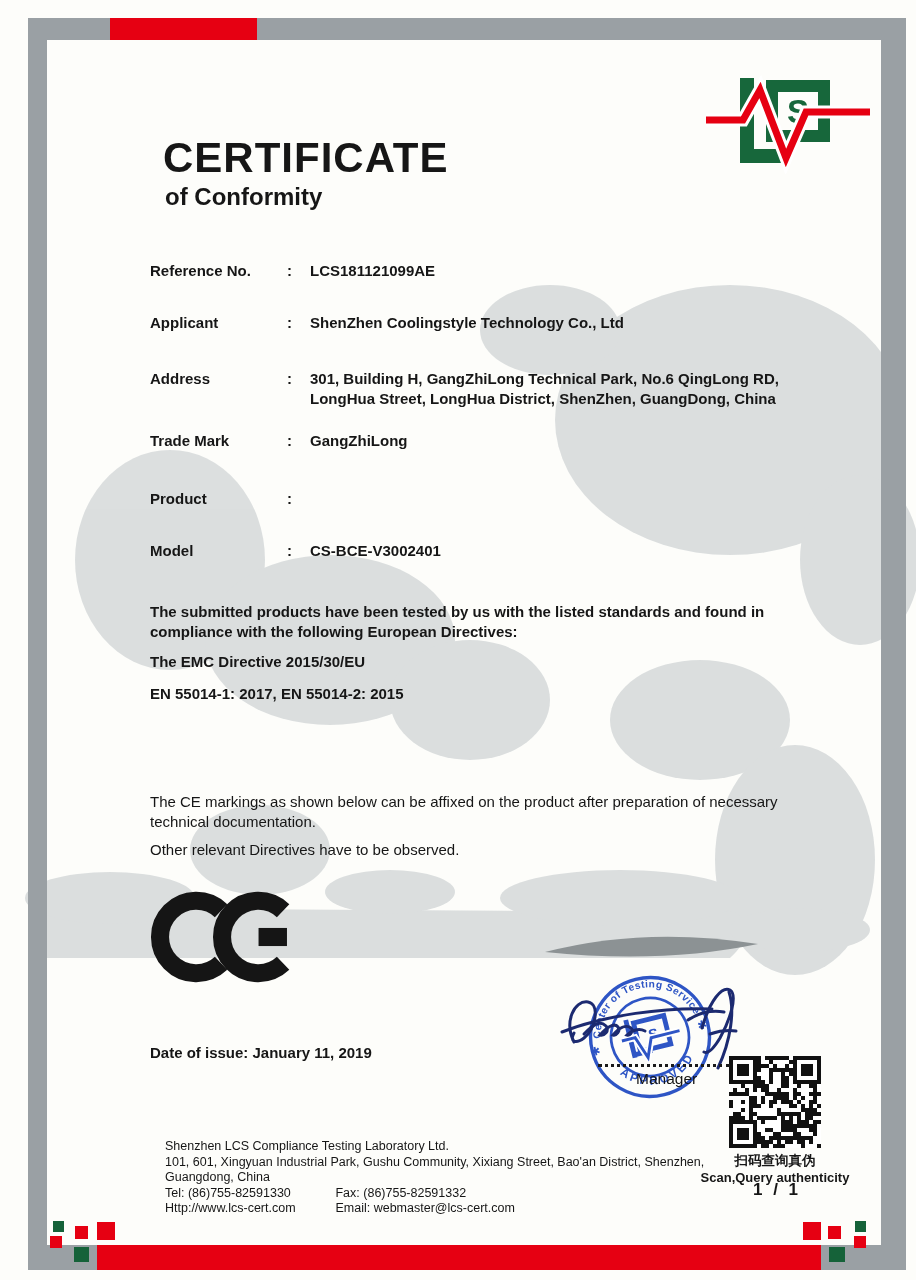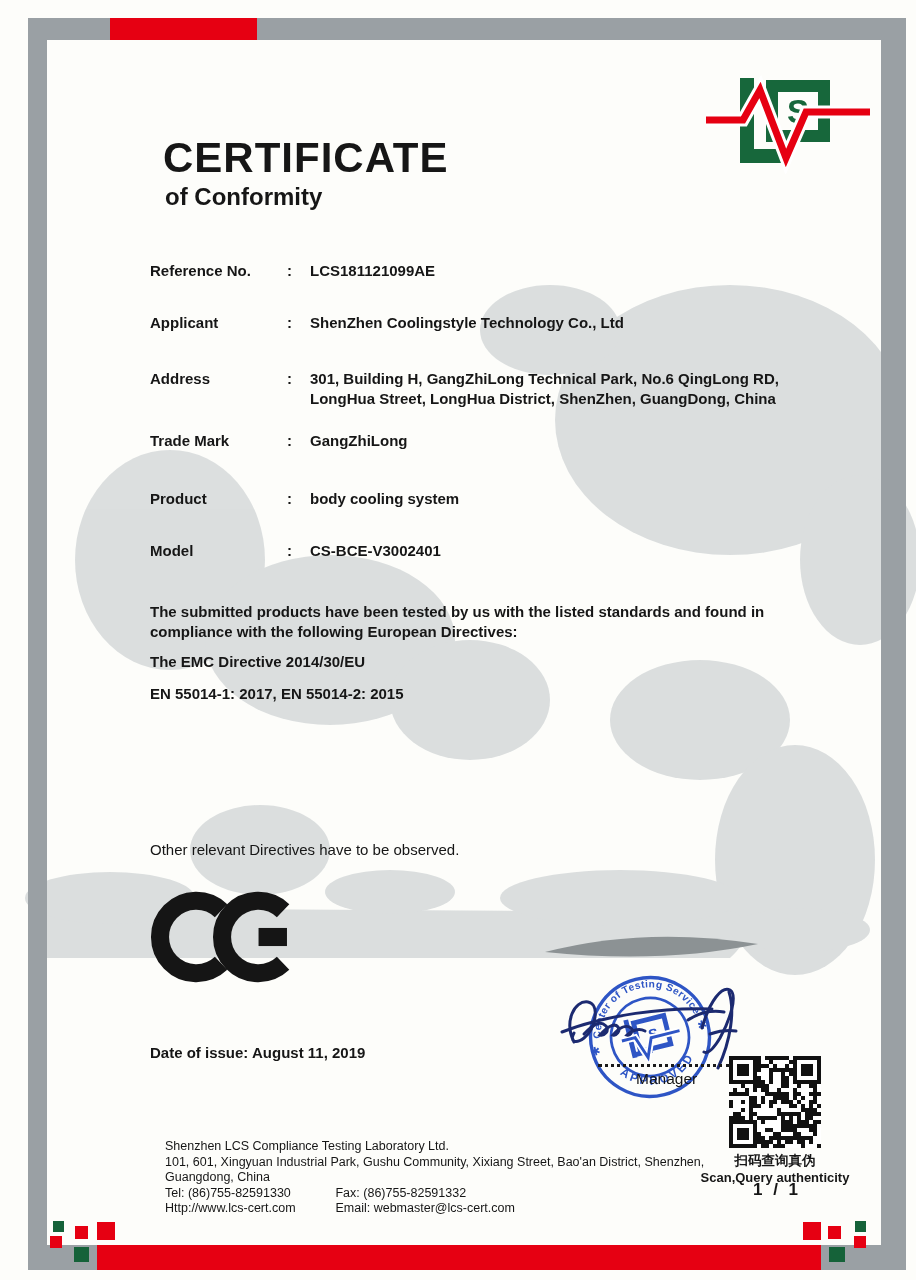--- a/index.html
+++ b/index.html
@@ -125,42 +125,42 @@
     </span>
   </div>
   <div class="frow" style="top:431px;">
     <span class="flabel">Trade Mark</span>
     <span class="fcolon">:</span>
     <span class="fvalue">GangZhiLong</span>
   </div>
   <div class="frow" style="top:489px;">
     <span class="flabel">Product</span>
     <span class="fcolon">:</span>
-    <span class="fvalue">body cooling system</span>
   </div>
   <div class="frow" style="top:541px;">
     <span class="flabel">Model</span>
     <span class="fcolon">:</span>
     <span class="fvalue">CS-BCE-V3002401</span>
   </div>
 
   <div class="bp" style="top:602px;font-weight:bold;">The submitted products have been tested by us with the listed standards and found in compliance with the following European Directives:</div>
-  <div class="bp bold" style="top:652px;">The EMC Directive 2014/30/EU</div>
+  <div class="bp bold" style="top:652px;">The EMC Directive 2015/30/EU</div>
   <div class="bp bold" style="top:684px;">EN 55014-1: 2017, EN 55014-2: 2015</div>
+  <div class="bp" style="top:792px;">The CE markings as shown below can be affixed on the product after preparation of necessary technical documentation.</div>
   <div class="bp" style="top:840px;">Other relevant Directives have to be observed.</div>
 
   <svg class="ce" width="143" height="102" viewBox="0 0 166 104" role="img" aria-label="CE">
     <g fill="none" stroke="#151515" stroke-width="21">
       <path d="M 82.5,21.5 A 42 42 0 1 0 82.5,82.5"></path>
       <path d="M 154.5,21.5 A 42 42 0 1 0 154.5,82.5"></path>
       <path d="M 126,52 H 159"></path>
     </g>
   </svg>
 
-  <div class="date-issue">Date of issue: August 11, 2019</div>
+  <div class="date-issue">Date of issue: January 11, 2019</div>
 
   <svg class="stamp" viewBox="0 0 150 150">
     <g fill="none" stroke="#2e55c5">
       <circle cx="75" cy="75" r="61" stroke-width="3.5"></circle>
       <circle cx="75" cy="75" r="40" stroke-width="2.8"></circle>
     </g>
     <defs>
       <path id="arcT" d="M 24,75 A 51 51 0 1 1 126,75"></path>
       <path id="arcB" d="M 26,75 A 49 49 0 0 0 124,75"></path>
     </defs>

